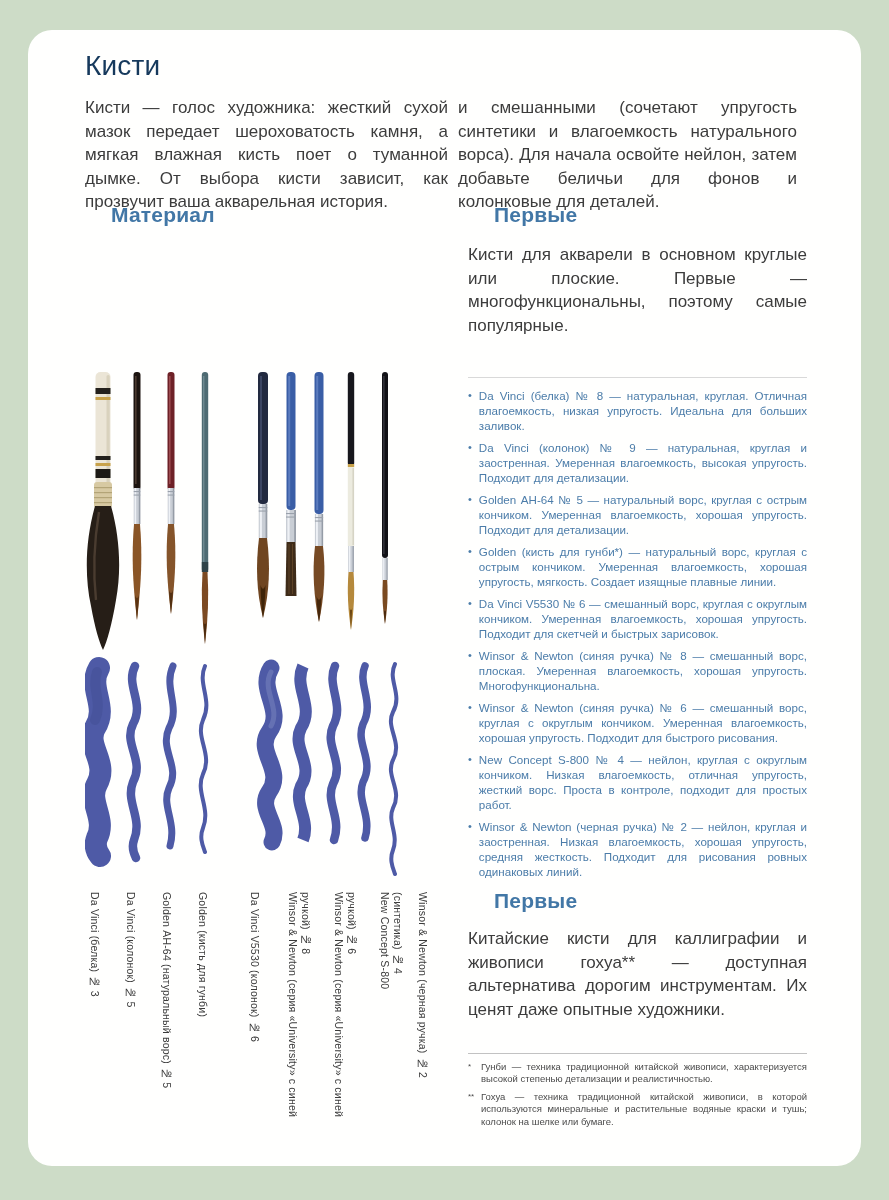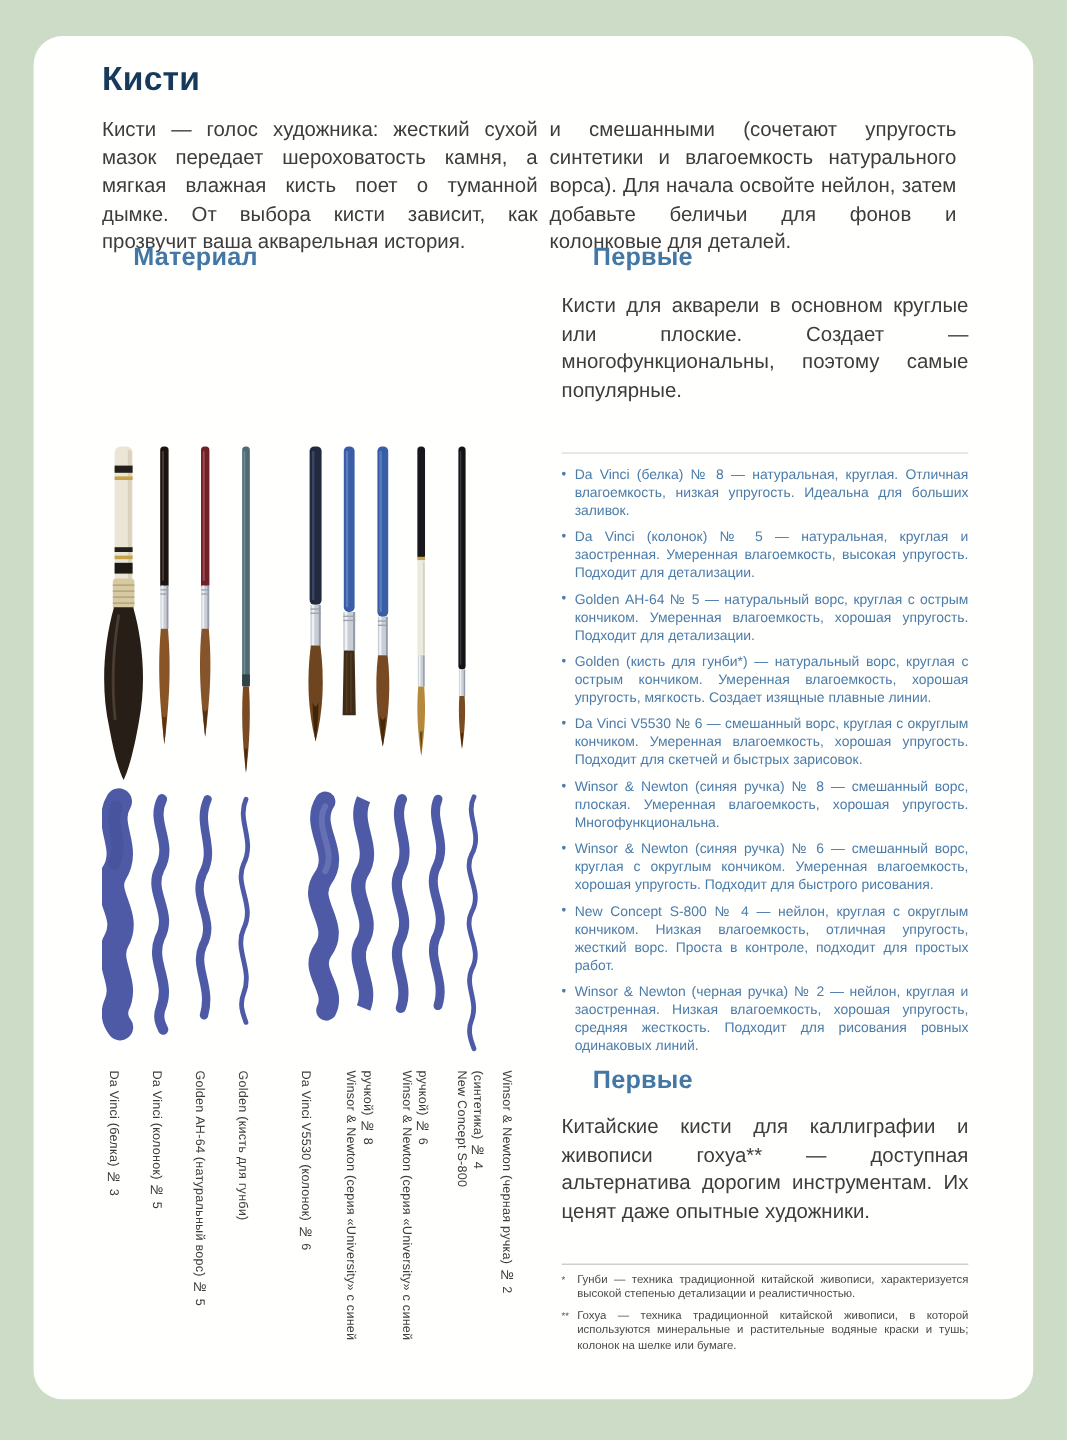--- a/index.html
+++ b/index.html
@@ -1,21 +1,21 @@
 <!DOCTYPE html>
 <html><head>
 <meta charset="utf-8">
 <style>
   * { box-sizing: border-box; margin: 0; padding: 0; }
   html, body { width: 889px; height: 1200px; }
   body { font-family: "Liberation Sans", sans-serif; background: #cddcc7; }
   .canvas { position: relative; width: 889px; height: 1200px; background: #cddcc7; overflow: hidden; }
   .sheet { position: absolute; left: 28px; top: 30px; width: 833px; height: 1136px; background: #fffffe; border-radius: 24px; }
   .abs { position: absolute; }
-  .title { font-size: 28px; font-weight: 700; color: #16395c; letter-spacing: .2px; }
+  .title { font-size: 28px; font-weight: 400; color: #16395c; letter-spacing: .2px; }
   .h2 { font-size: 21px; font-weight: 600; color: #4277a6; letter-spacing: .2px; margin-left: 26px; }
   .body { font-size: 17px; line-height: 23.6px; color: #3c3c3c; text-align: justify; }
   .figure { position: absolute; left: 85px; top: 370px; width: 363px; height: 780px; }
   .labels { position: absolute; left: 0; top: 522px; width: 100%; height: 258px; }
   .vlabel { position: absolute; top: 0; writing-mode: vertical-lr; font-size: 10.5px; line-height: 13.5px;
             color: #3b3b3b; letter-spacing: .2px; height: 258px; }
   .list-rule, .fn-rule { position: absolute; height: 1px; background: #d9d9d9; }
   .fn-rule { background: #c2c2c2; }
   .brush-list { position: absolute; list-style: none; }
   .brush-list li { display: flex; gap: 7px; margin-bottom: 7px; color: #4b7ca9; font-size: 11.6px; line-height: 15px; }
@@ -36,21 +36,21 @@
 
   <p class="abs body" style="left:85px; top:96px; width:363px;">Кисти — голос художника: жесткий сухой мазок передает шероховатость камня, а мягкая влажная кисть поет о туманной дымке. От выбора кисти зависит, как прозвучит ваша акварельная история.</p>
 
   <p class="abs body" style="left:458px; top:96px; width:339px;">и смешанными (сочетают упругость синтетики и влагоемкость натурального ворса). Для начала освойте нейлон, затем добавьте беличьи для фонов и колонковые для деталей.</p>
 
   <h2 class="abs h2" style="left:85px; top:203px;">Материал</h2>
 
 
   <h2 class="abs h2" style="left:468px; top:203px;">Первые</h2>
 
-  <p class="abs body" style="left:468px; top:243px; width:339px;">Кисти для акварели в основном круглые или плоские. Создает — многофункциональны, поэтому самые популярные.</p>
+  <p class="abs body" style="left:468px; top:243px; width:339px;">Кисти для акварели в основном круглые или плоские. Первые — многофункциональны, поэтому самые популярные.</p>
 
   <div class="figure">
     <svg width="363" height="515" viewBox="0 0 363 515">
 
       <g>
         <rect x="10.5" y="2" width="15" height="132" rx="5" fill="#ebe5d6"></rect>
         <rect x="21.5" y="5" width="3.2" height="126" rx="1.6" fill="#d9d2bd"></rect>
         <rect x="10.5" y="18" width="15" height="6" fill="#23201c"></rect>
         <rect x="10.5" y="27" width="15" height="3" fill="#c8a24b"></rect>
         <rect x="10.5" y="86" width="15" height="4" fill="#23201c"></rect>
@@ -186,21 +186,21 @@
 
   <div class="list-rule" style="left:468px; top:377px; width:339px;"></div>
 
   <ul class="brush-list" style="left:468px; top:388px; width:339px;">
     <li>
         <span class="dot">•</span>
         <span class="li-text">Da Vinci (белка) № 8 — натуральная, круглая. Отличная влагоемкость, низкая упругость. Идеальна для больших заливок.</span>
       </li>
     <li>
         <span class="dot">•</span>
-        <span class="li-text">Da Vinci (колонок) № 5 — натуральная, круглая и заостренная. Умеренная влагоемкость, высокая упругость. Подходит для детализации.</span>
+        <span class="li-text">Da Vinci (колонок) № 9 — натуральная, круглая и заостренная. Умеренная влагоемкость, высокая упругость. Подходит для детализации.</span>
       </li>
     <li>
         <span class="dot">•</span>
         <span class="li-text">Golden АН-64 № 5 — натуральный ворс, круглая с острым кончиком. Умеренная влагоемкость, хорошая упругость. Подходит для детализации.</span>
       </li>
     <li>
         <span class="dot">•</span>
         <span class="li-text">Golden (кисть для гунби*) — натуральный ворс, круглая с острым кончиком. Умеренная влагоемкость, хорошая упругость, мягкость. Создает изящные плавные линии.</span>
       </li>
     <li>

